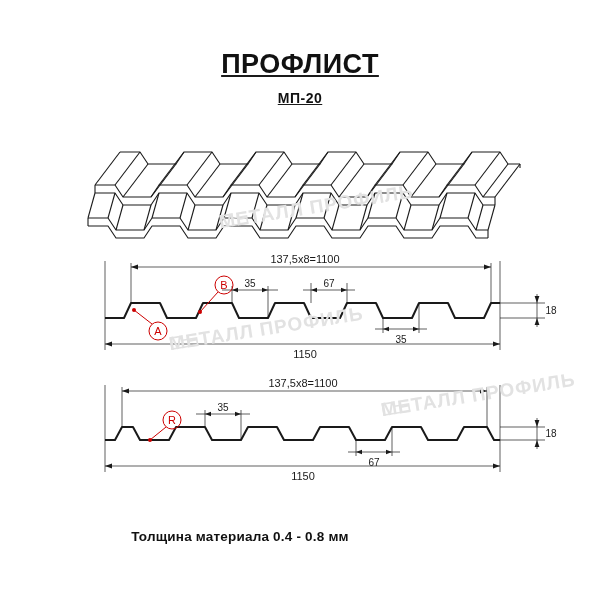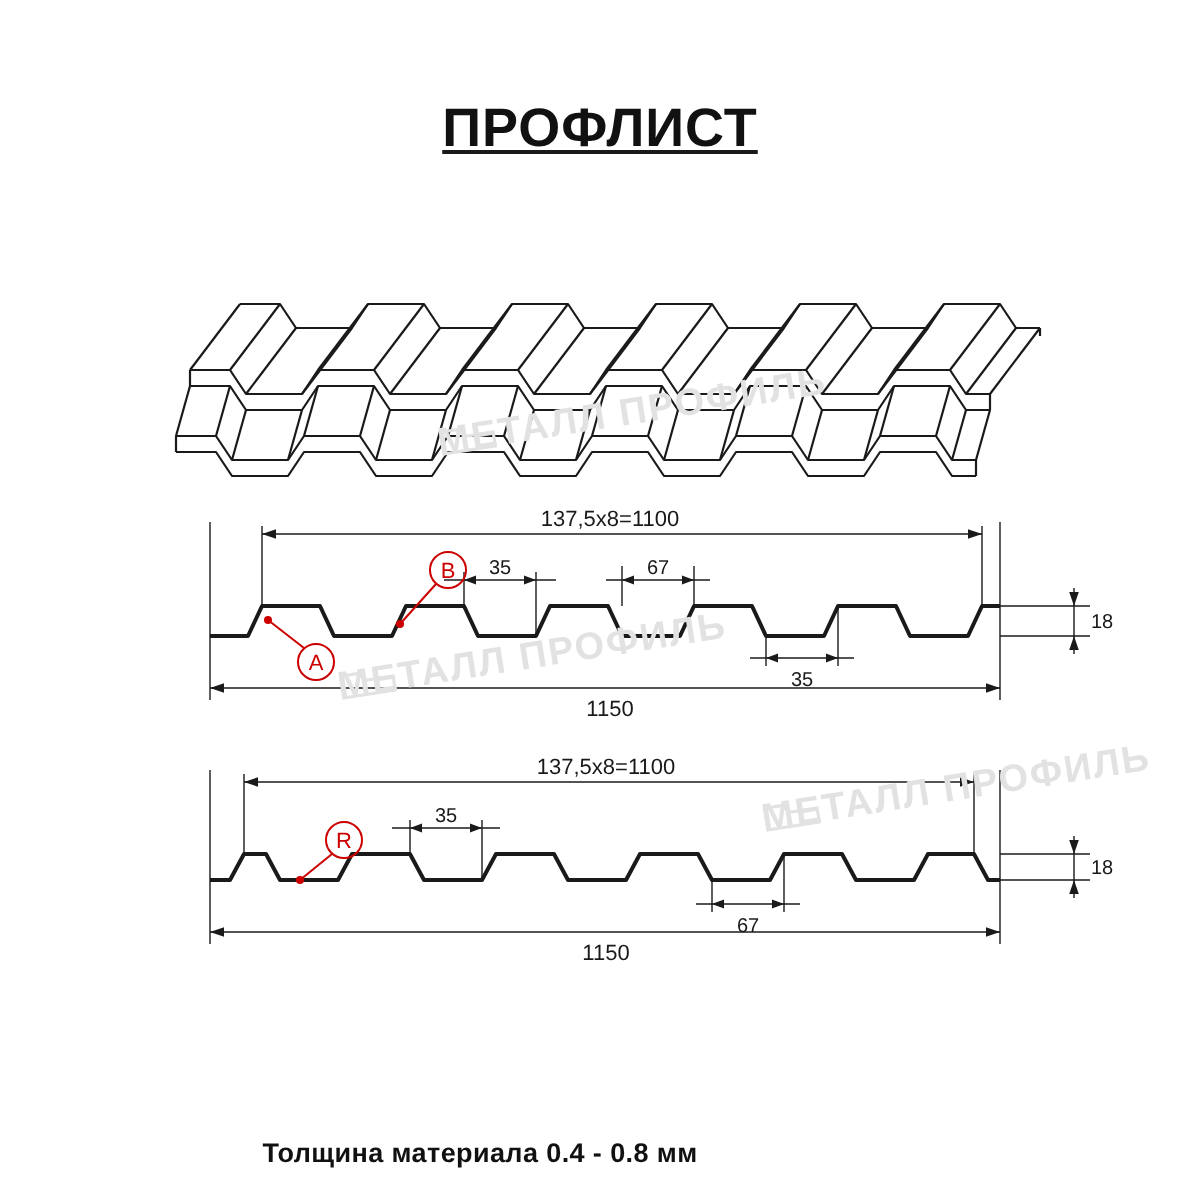--- a/index.html
+++ b/index.html
@@ -45,21 +45,20 @@
   .footer-note {
     position: absolute;
     top: 529px;
     left: 0;
     width: 480px;
     text-align: center;
     font-size: 13.5px;
     font-weight: bold;
     color: #111;
     letter-spacing: 0.2px;
-    margin-top: 40px;
   }
   svg {
     position: absolute;
     top: 0;
     left: 0;
   }
   .wm {
     position: absolute;
     pointer-events: none;
     color: #e2e2e2;
@@ -79,20 +78,21 @@
     margin-right: 6px;
   }
 </style>
 </head>
 <body>
 
 <div class="page">
 
   <div class="title-block">
     <div class="title">ПРОФЛИСТ</div>
+    <div class="subtitle">МП-20</div>
   </div>
 
   <svg width="600" height="600">
     <g fill="none" stroke="#1a1a1a" stroke-width="1.1" stroke-linejoin="round">
 
       <path d="M120,152 L140,152 L148,164 L176,164 L184,152 L212,152 L220,164 L248,164 L256,152 L284,152 L292,164 L320,164 L328,152 L356,152 L364,164 L392,164 L400,152 L428,152 L436,164 L464,164 L472,152 L500,152 L508,164 L520,164"></path>
 
       <path d="M95,185 L115,185 L123,197 L151,197 L159,185 L187,185 L195,197 L223,197 L231,185 L259,185 L267,197 L295,197 L303,185 L331,185 L339,197 L367,197 L375,185 L403,185 L411,197 L439,197 L447,185 L475,185 L483,197 L495,197"></path>
 
       <path d="M95,193 L115,193 L123,205 L151,205 L159,193 L187,193 L195,205 L223,205 L231,193 L259,193 L267,205 L295,205 L303,193 L331,193 L339,205 L367,205 L375,193 L403,193 L411,205 L439,205 L447,193 L475,193 L483,205 L495,205"></path>

